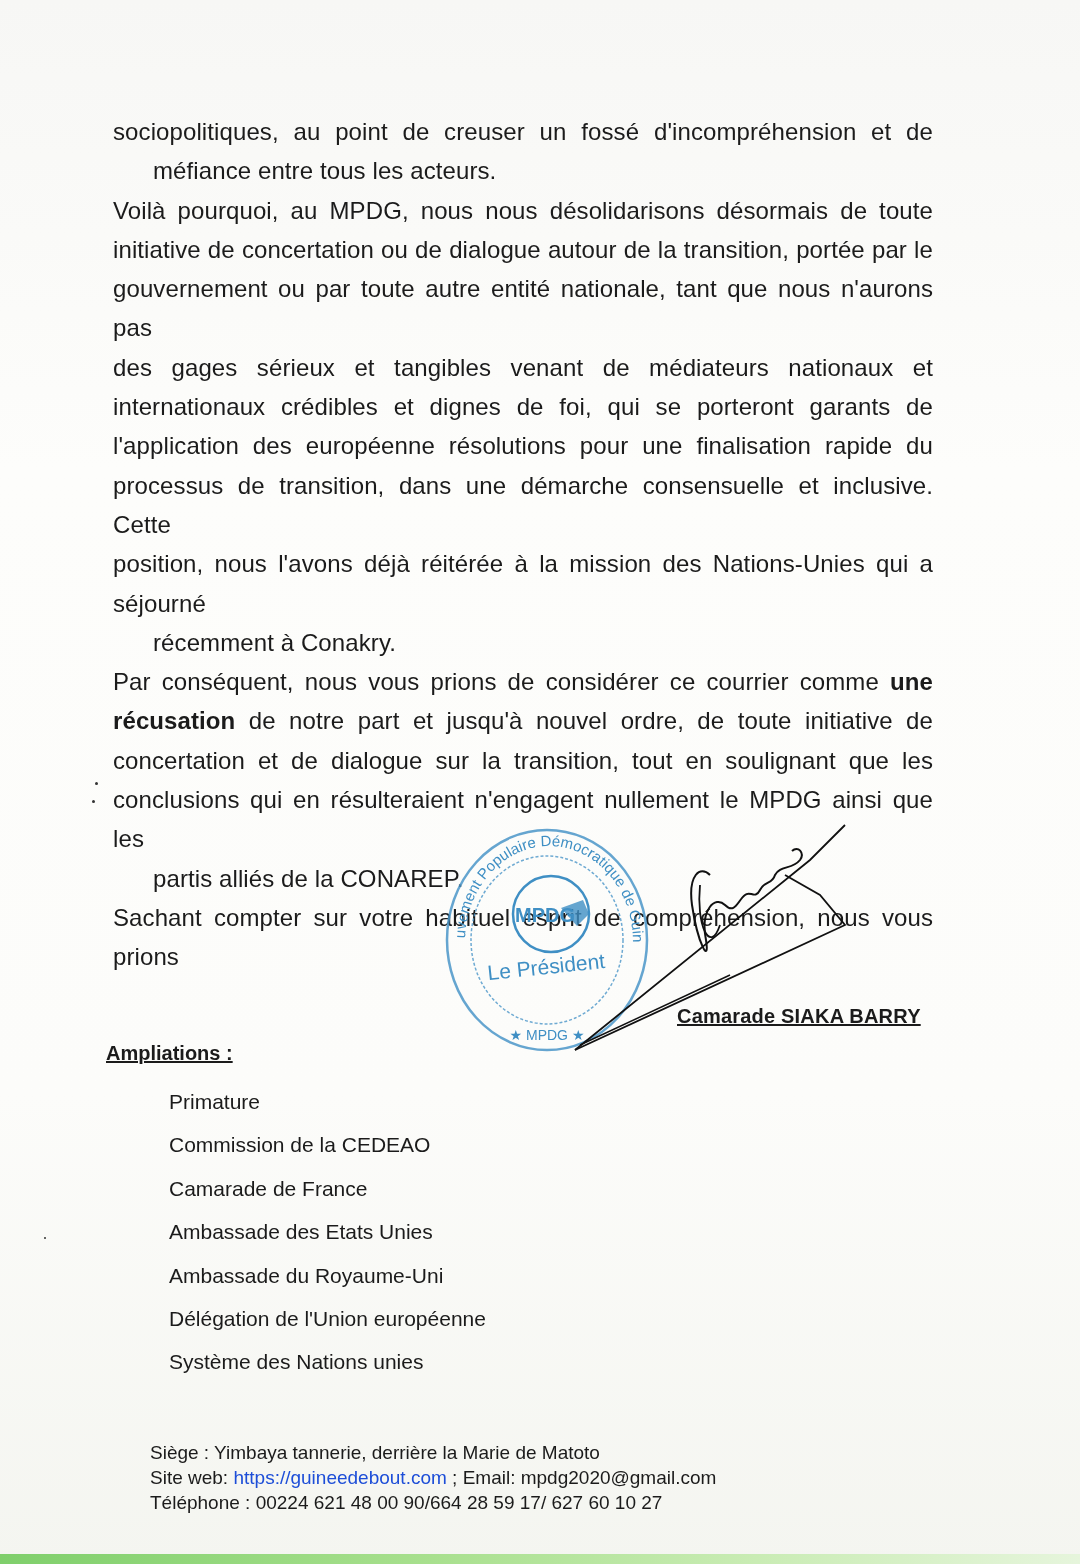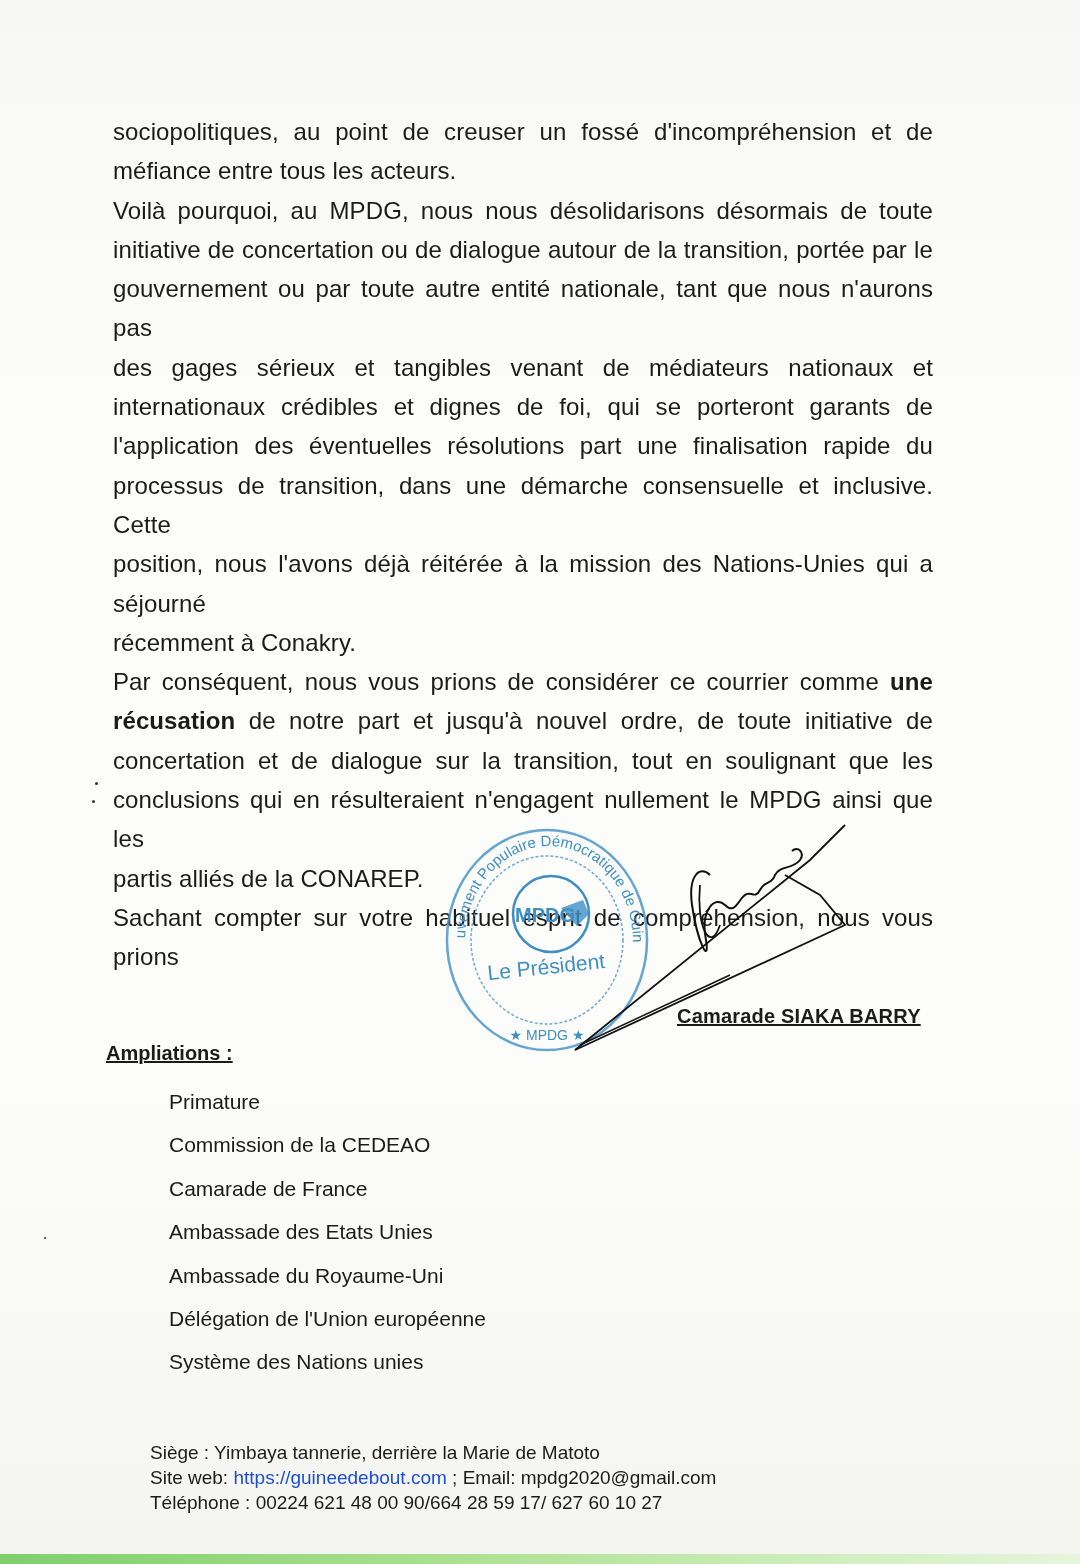--- a/index.html
+++ b/index.html
@@ -16,21 +16,21 @@
   .green-strip {
     position: absolute; left: 0; right: 0; bottom: 0; height: 10px;
     background: linear-gradient(90deg, #7fcf6b, #a8e08e 40%, #c9ecb4 70%, #e6f5dc);
   }
   .body-text {
     position: absolute; left: 113px; width: 820px;
     font-size: 24px; line-height: 39.3px; letter-spacing: 0.1px;
   }
   .para { margin: 0; text-align: justify; }
   .para .ln { display: block; text-align: justify; text-align-last: justify; }
-  .para .ln.last { text-align-last: left; }
+  .para .ln.last { text-align-last: left; margin-left: 40px; }
   .bold { font-weight: bold; }
 
   .stamp {
     position: absolute; left: 443px; top: 822px; width: 208px; height: 232px;
   }
   .signature { position: absolute; left: 560px; top: 815px; width: 290px; height: 240px; }
   .signer {
     position: absolute; left: 677px; top: 1005px;
     font-size: 20px; font-weight: bold; text-decoration: underline; letter-spacing: 0.2px;
   }
@@ -58,21 +58,21 @@
   <p class="para">
     <span class="ln">sociopolitiques, au point de creuser un fossé d'incompréhension et de</span>
     <span class="ln last">méfiance entre tous les acteurs.</span>
   </p>
   <p class="para">
     <span class="ln">Voilà pourquoi, au MPDG, nous nous désolidarisons désormais de toute</span>
     <span class="ln">initiative de concertation ou de dialogue autour de la transition, portée par le</span>
     <span class="ln">gouvernement ou par toute autre entité nationale, tant que nous n'aurons pas</span>
     <span class="ln">des gages sérieux et tangibles venant de médiateurs nationaux et</span>
     <span class="ln">internationaux crédibles et dignes de foi, qui se porteront garants de</span>
-    <span class="ln">l'application des éventuelles résolutions part une finalisation rapide du</span>
+    <span class="ln">l'application des européenne résolutions pour une finalisation rapide du</span>
     <span class="ln">processus de transition, dans une démarche consensuelle et inclusive. Cette</span>
     <span class="ln">position, nous l'avons déjà réitérée à la mission des Nations-Unies qui a séjourné</span>
     <span class="ln last">récemment à Conakry.</span>
   </p>
   <p class="para">
     <span class="ln"><span>Par conséquent, nous vous prions de considérer ce courrier comme </span><span class="bold">une</span></span>
     <span class="ln"><span class="bold">récusation</span><span> de notre part et jusqu'à nouvel ordre, de toute initiative de</span></span>
     <span class="ln">concertation et de dialogue sur la transition, tout en soulignant que les</span>
     <span class="ln">conclusions qui en résulteraient n'engagent nullement le MPDG ainsi que les</span>
     <span class="ln last">partis alliés de la CONAREP.</span>

